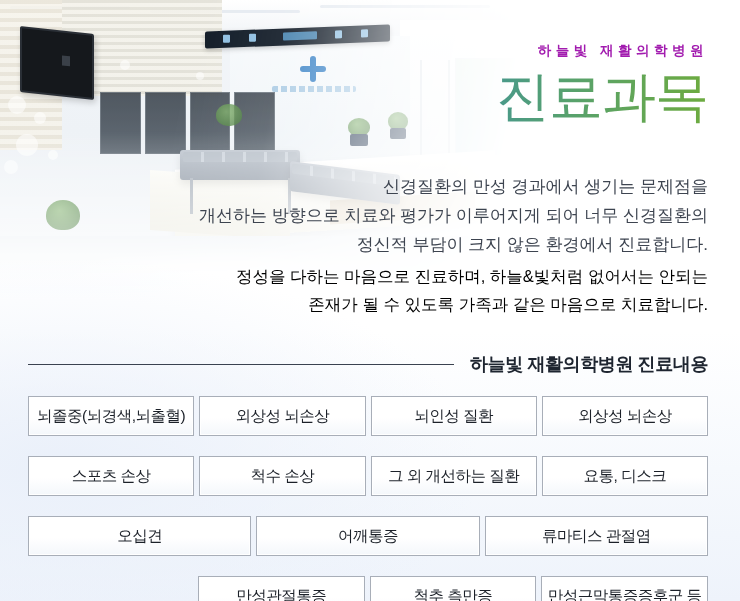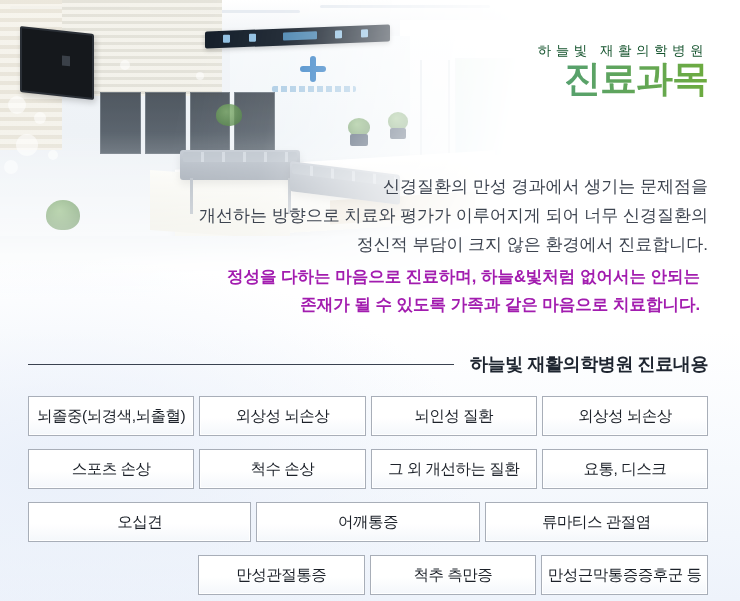--- a/index.html
+++ b/index.html
@@ -84,50 +84,50 @@
   
   .floor{position:absolute;left:0;top:236px;width:520px;height:94px;
      background:linear-gradient(180deg,#eef2f6 0%,#f8fafc 40%,#ffffff 100%);}
   .floorglow{position:absolute;left:60px;top:246px;width:340px;height:60px;
      background:radial-gradient(ellipse at center,rgba(255,255,255,.95),rgba(255,255,255,0) 70%);}
   .bokeh{position:absolute;border-radius:50%;background:rgba(255,255,255,.55);}
 
   
   .hdr{position:absolute;right:32px;top:44px;width:480px;text-align:right;}
   .hdr-sub{
-    font-size:13.5px;color:#14532d;letter-spacing:4.5px;font-weight:400;
-    line-height:1;margin-bottom:2px;
+    font-size:13.5px;color:#a21caf;letter-spacing:4.5px;font-weight:700;
+    line-height:1;margin-bottom:11px;
   }
   .hdr-title{
-    font-size:37px;font-weight:700;line-height:1.02;letter-spacing:-1px;
+    font-size:54px;font-weight:400;line-height:1.02;letter-spacing:-1px;
     background:linear-gradient(90deg,#2a84c6 0%,#2f89c2 28%,#55a072 68%,#6dab3f 100%);
     -webkit-background-clip:text;background-clip:text;color:transparent;
     -webkit-text-fill-color:transparent;
   }
 
   
   .lead{
     position:absolute;right:32px;top:172px;width:560px;text-align:right;
     font-size:17px;line-height:29px;color:#3d4450;font-weight:400;
   }
   .lead div{white-space:nowrap;}
   .strong{
-    position:absolute;right:40px;top:262px;width:560px;text-align:right;
-    font-size:16.5px;line-height:28px;color:#a21caf;font-weight:700;
+    position:absolute;right:32px;top:262px;width:560px;text-align:right;
+    font-size:16.5px;line-height:28px;color:#000000;font-weight:400;
   }
   .strong div{white-space:nowrap;}
 
   
   .sec{position:absolute;left:28px;right:32px;top:352px;display:flex;align-items:center;gap:16px;}
   .sec-rule{flex:1;height:0;border-top:1.6px solid #3a4250;}
   .sec-title{font-size:18px;font-weight:700;color:#1e2530;white-space:nowrap;letter-spacing:-.4px;}
 
   
   .tbl{position:absolute;left:28px;top:396px;width:680px;}
-  .trow{display:flex;gap:5px;margin-bottom:13px;}
+  .trow{display:flex;gap:5px;margin-bottom:20px;}
   .tcell{
     flex:1;height:38px;line-height:38px;text-align:center;
     background:linear-gradient(180deg,#ffffff 0%,#ffffff 55%,#f4f7fb 100%);
     border:1.4px solid #a8aeb8;
     font-size:15.5px;color:#1c2129;letter-spacing:-.5px;
     box-shadow:inset 0 0 0 1px #ffffff;
     white-space:nowrap;overflow:hidden;
   }
   .tcell.empty{border:none;background:transparent;box-shadow:none;}
 </style>

